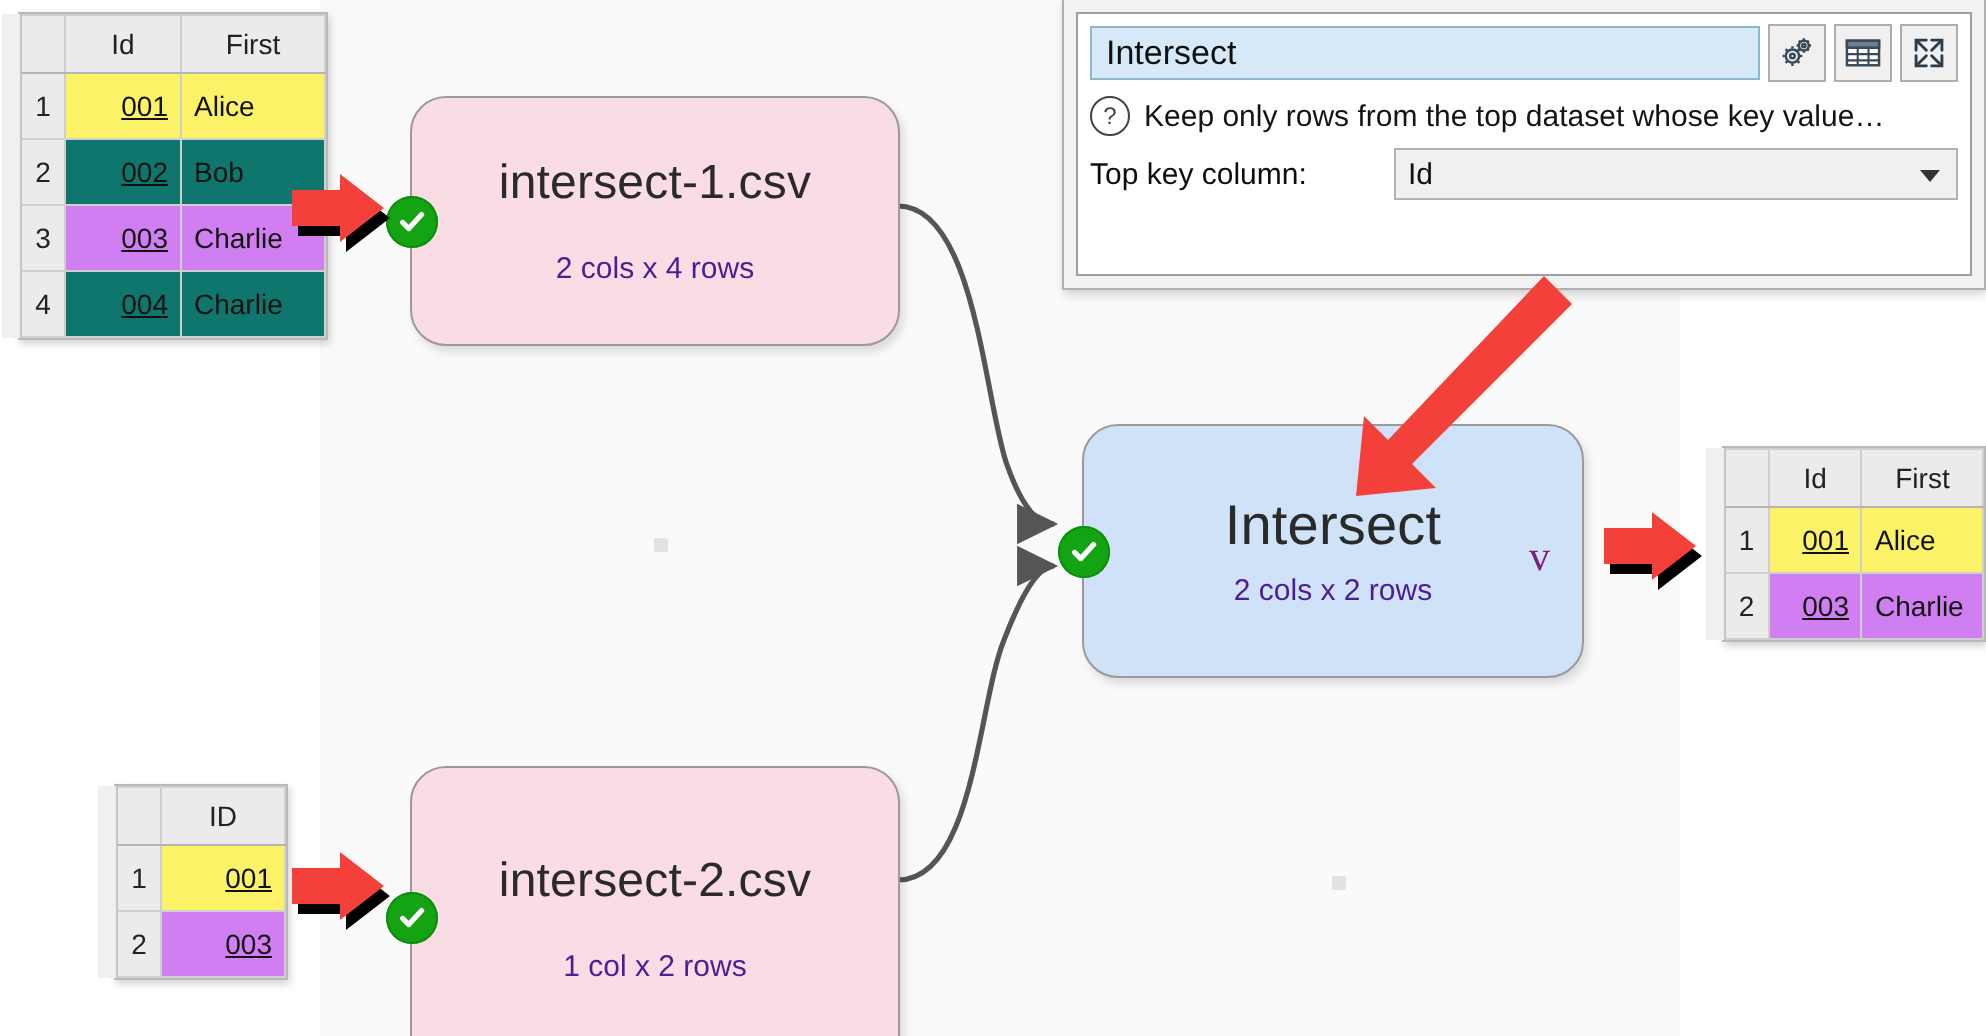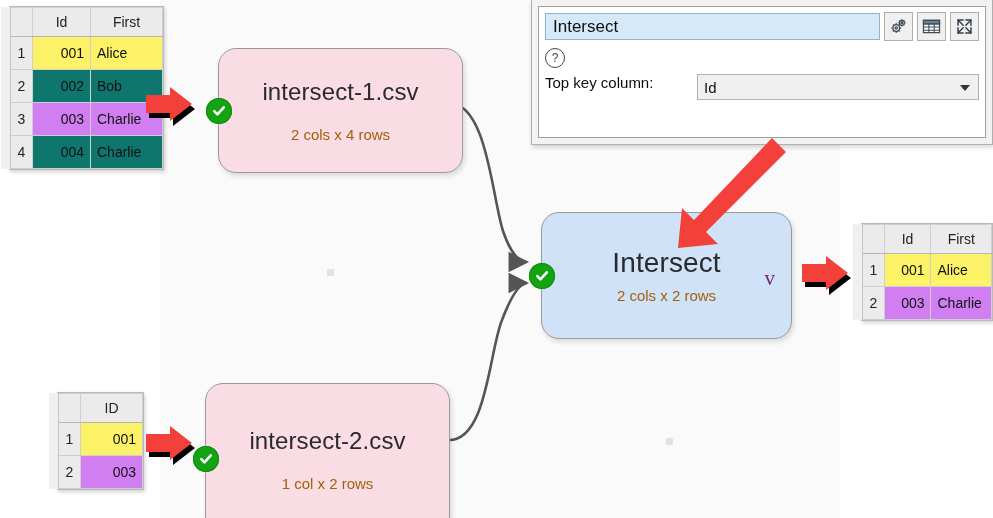--- a/index.html
+++ b/index.html
@@ -52,21 +52,21 @@
     background: #cfe2f7;
     border: 1px solid #9a9a9a;
   }
   .node-title {
     color: #2a2a2a;
     letter-spacing: 0.1px;
   }
   .node .node-title { font-size: 24px; }
   .node.op .node-title { font-size: 28px; }
   .node-sub {
-    color: #a16207;
+    color: #4c1d95;
     font-size: 15px;
     margin-top: 20px;
   }
   .node.op .node-sub { margin-top: 8px; }
 
   .status-ok {
     position: absolute;
     left: -13px;
     top: 50%;
     margin-top: -13px;
@@ -124,21 +124,21 @@
     text-align: center;
     height: 29px;
     border-bottom: 1px solid #b5b5b5;
   }
   .grid-table td.rowhdr {
     background: #ebebeb;
     text-align: center;
     width: 22px;
     color: #222;
   }
-  .grid-table td.num { text-align: right; }
+  .grid-table td.num { text-align: right; text-decoration: underline; }
   .grid-table td.txt { text-align: left; }
   .c-yellow { background: #fbf267; }
   .c-purple { background: #d07ef2; }
   .c-plain  { background: #0f766e; }
   .leftbar {
     position: absolute;
     left: -9px; top: 0;
     width: 9px; height: 100%;
     background: #f0f0f0;
     border-right: 1px solid #c4c4c4;
@@ -207,20 +207,21 @@
   .q-icon {
     width: 18px; height: 18px;
     border: 1.5px solid #444;
     border-radius: 50%;
     display: flex; align-items: center; justify-content: center;
     font-size: 12px; color: #444;
     flex: 0 0 auto;
   }
   .field-row {
     display: flex;
+    align-items: center;
     margin-top: 6px;
     font-size: 15px;
     color: #0d0d0d;
   }
   .field-label {
     width: 152px;
     flex: 0 0 auto;
   }
   .combo {
     flex: 1;
@@ -260,21 +261,21 @@
 <svg id="wires">
   <defs>
     <marker id="ahead" markerWidth="9" markerHeight="9" refX="7.6" refY="4.5" orient="auto">
       <path d="M0.5,0.6 L8.4,4.5 L0.5,8.4 Z" fill="#555"></path>
     </marker>
   </defs>
   <path d="M449,103 C487,103 492,197 503,231 C512,257 520,262 527,262" fill="none" stroke="#555" stroke-width="2.6" marker-end="url(#ahead)"></path>
   <path d="M449,440 C487,440 489,352 502,320 C512,294 520,283 527,283" fill="none" stroke="#555" stroke-width="2.6" marker-end="url(#ahead)"></path>
 </svg>
 
-<div class="node source" style="left:218px; top:48px; width:245px; height:125px;">
+<div class="node source" style="left:205px; top:48px; width:245px; height:125px;">
   <div class="status-ok">
     <svg width="16" height="16" viewBox="0 0 16 16">
         <path d="M3.3 8.2 L6.4 11.3 L12.8 4.3" stroke="#fff" stroke-width="2.6" fill="none" stroke-linecap="round" stroke-linejoin="round"></path>
       </svg>
   </div>
   <div class="node-title">intersect-1.csv</div>
   <div class="node-sub">2 cols x 4 rows</div>
 </div>
 
 <div class="node source" style="left:205px; top:383px; width:245px; height:152px;">
@@ -417,20 +418,21 @@
               <path d="M3.4 16.6L8.6 11.4"></path>
             <path d="M11.4 16.8H16.8V11.4"></path>
               <path d="M16.6 16.6L11.4 11.4"></path>
           </g>
         </svg>
       </div>
     </div>
 
     <div class="hint-row">
       <span class="q-icon">?</span>
+      <span>Keep only rows from the top dataset whose key value…</span>
     </div>
 
     <div class="field-row">
       <span class="field-label">Top key column:</span>
       <span class="combo">
         <span>Id</span>
         <span class="caret"></span>
       </span>
     </div>
 

